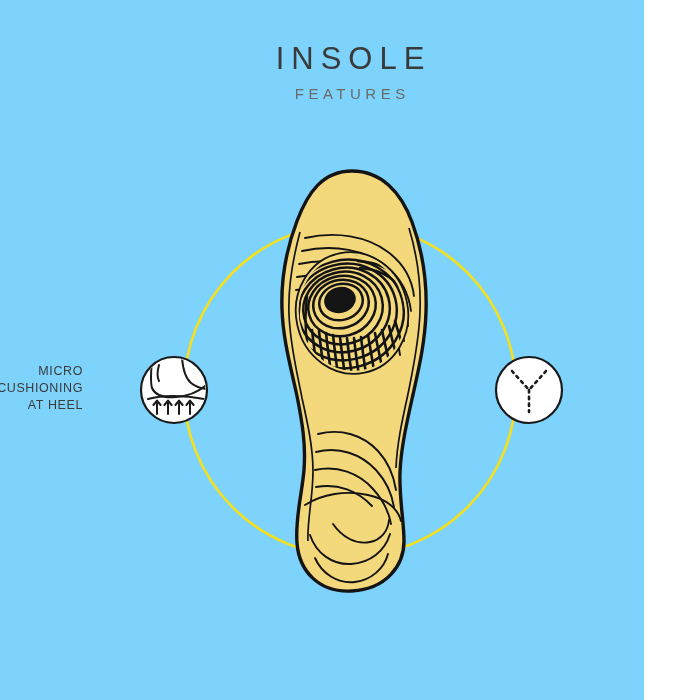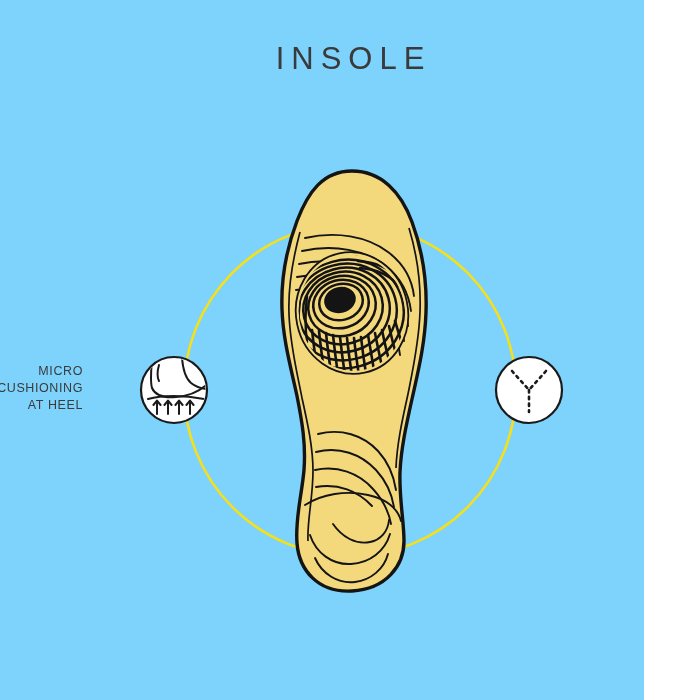--- a/index.html
+++ b/index.html
@@ -69,20 +69,21 @@
   svg{display:block;}
   .art{position:absolute;top:0;left:0;}
 </style>
 </head>
 <body>
 
 <div id="stage">
 
   <div class="title-block">
     <span class="title-main">INSOLE</span>
+    <span class="title-sub">FEATURES</span>
   </div>
 
   <svg class="art" width="700" height="700" viewBox="0 0 700 700">
 
     <circle cx="350" cy="390" r="166" fill="none" stroke="#F7E017" stroke-width="2.6"></circle>
 
     <g>
       <path fill="#F4D87C" stroke="#141414" stroke-width="3.4" stroke-linejoin="round" d="M352,171
                C381,171 401,192 412,222
                C423,252 427,283 426,312

